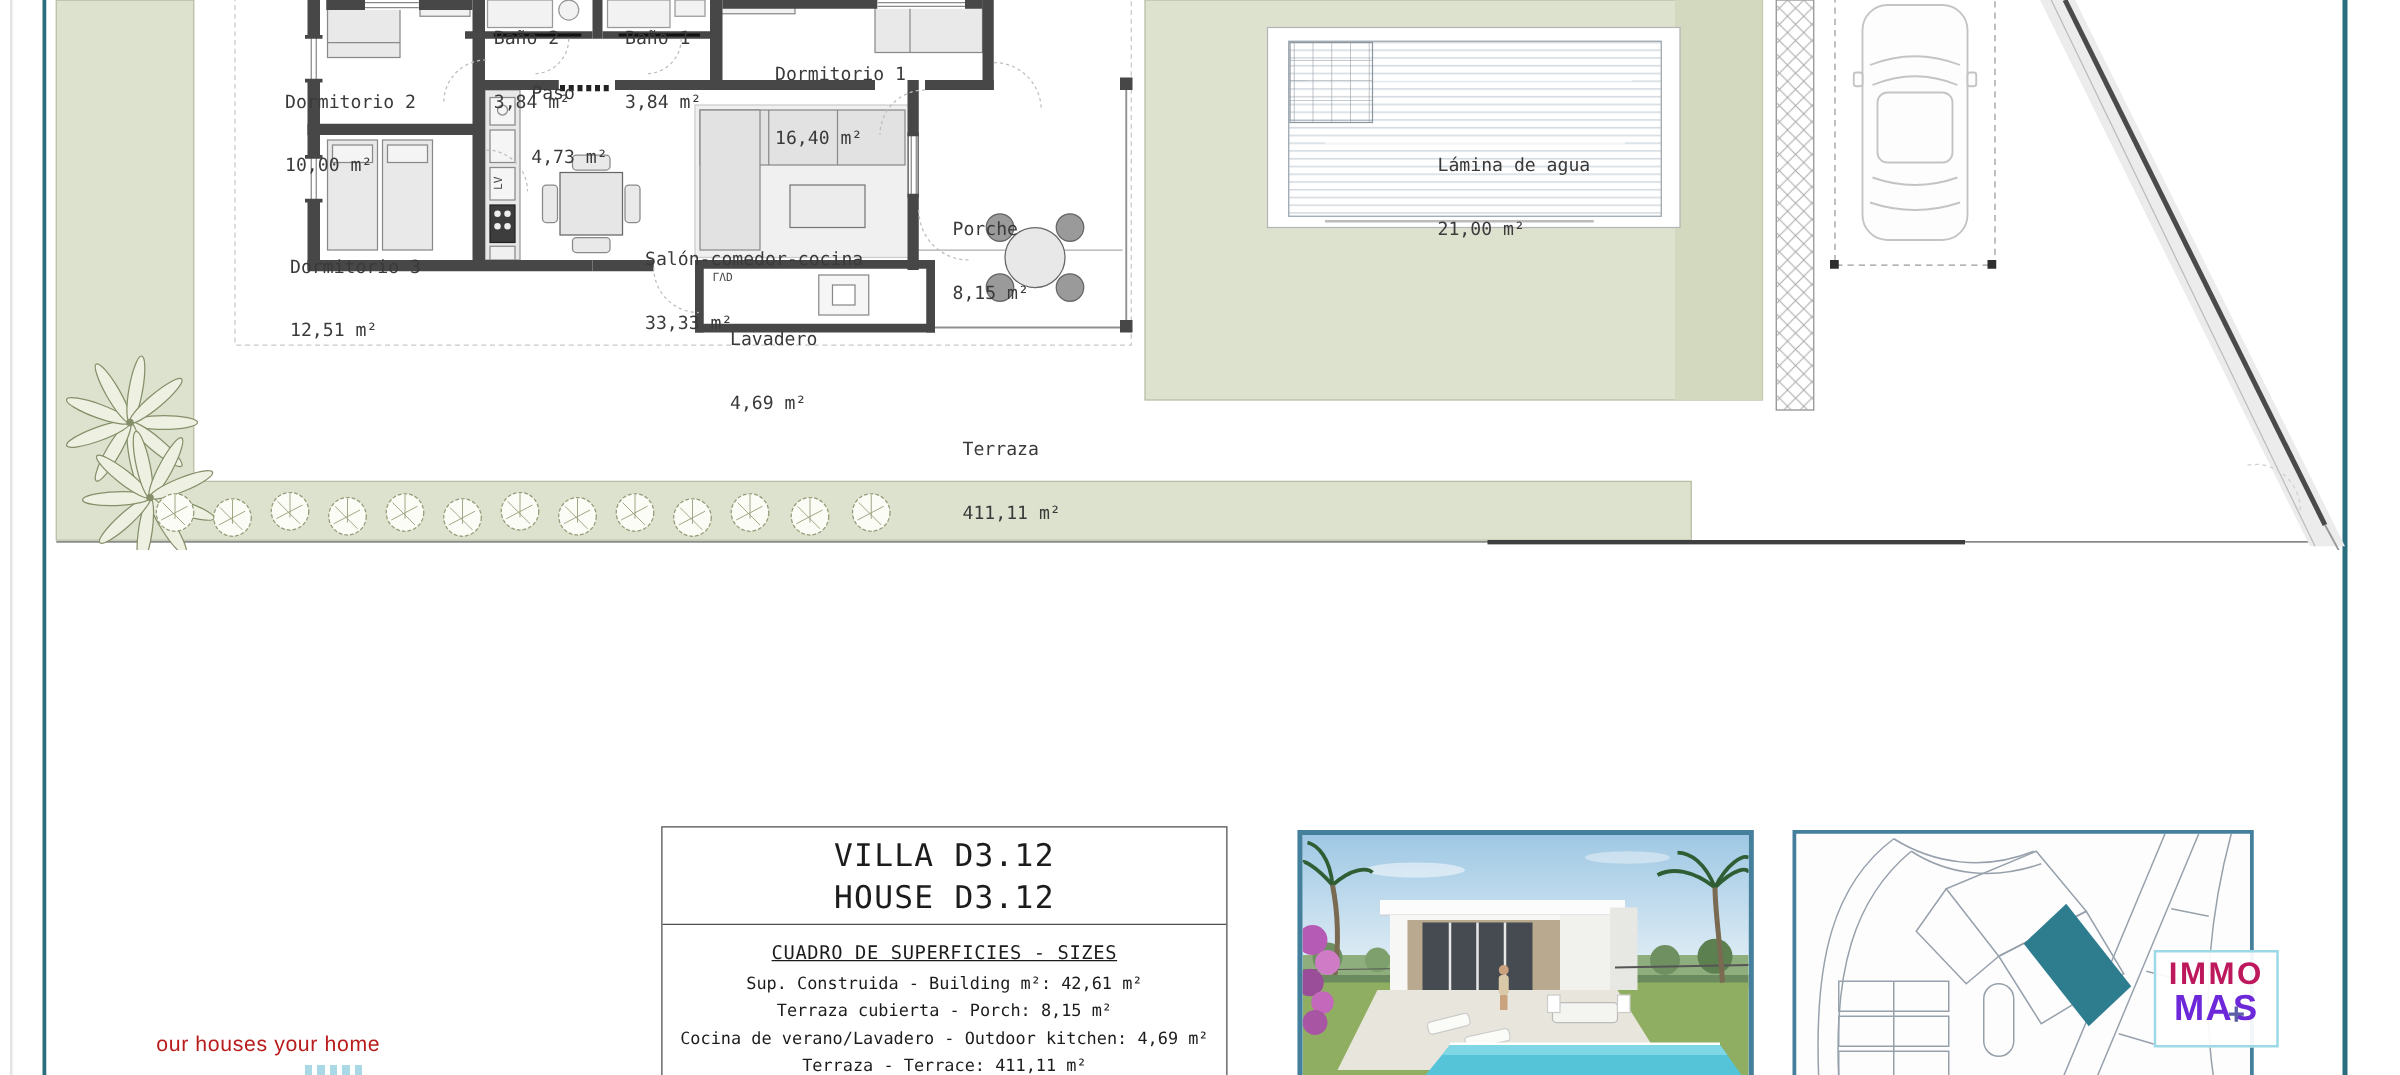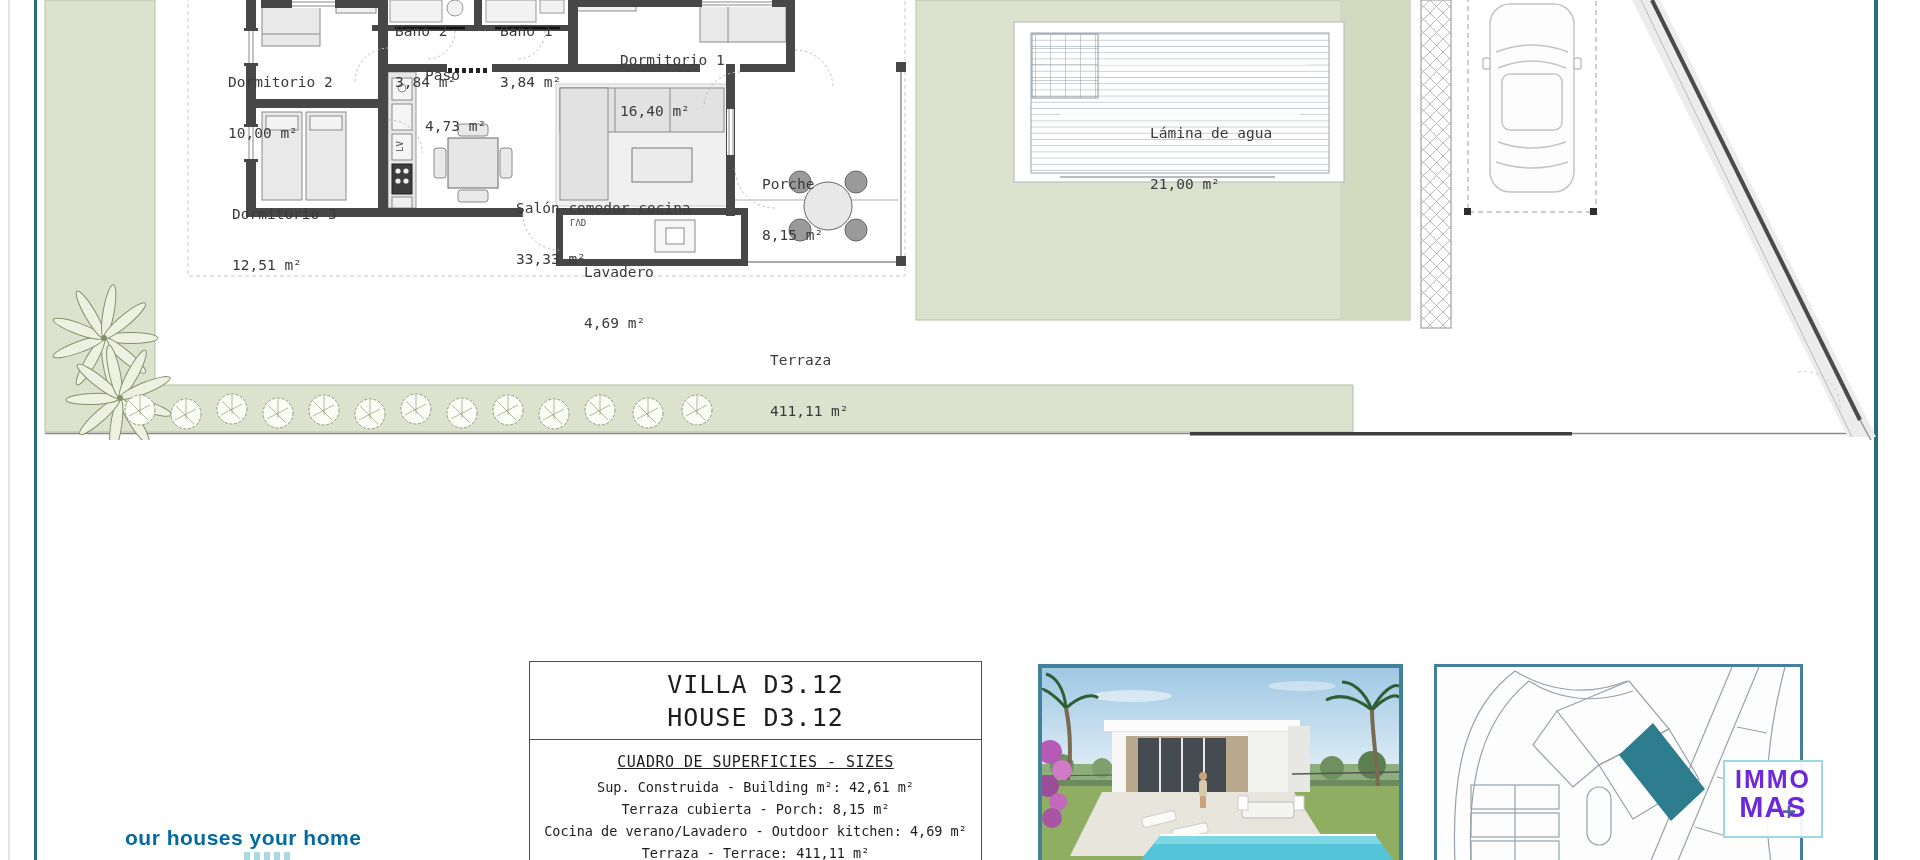--- a/index.html
+++ b/index.html
@@ -25,27 +25,27 @@
   
   .photo-box{position:absolute;left:1038px;top:664px;width:357px;height:200px;
              border:4px solid #44809c;overflow:hidden;background:#bcd9ec;}
   
   .map-box{position:absolute;left:1434px;top:664px;width:363px;height:200px;
            border:3px solid #44809c;overflow:hidden;background:#fdfdfe;}
   .logo-box{position:absolute;left:1723px;top:760px;width:96px;height:74px;
             background:rgba(255,255,255,.93);border:2px solid #9bd9e6;
             text-align:center;font-family:"Liberation Sans", sans-serif;}
   .logo-top{display:block;margin-top:4px;font-size:25px;line-height:26px;font-weight:bold;
-            letter-spacing:2px;color:#6d28d9;}
+            letter-spacing:2px;color:#be185d;}
   .logo-bottom{display:block;font-size:29px;line-height:30px;font-weight:bold;
             letter-spacing:1px;color:#6d28d9;}
   .logo-plus{position:absolute;left:57px;top:36px;font-size:24px;font-weight:bold;color:#5a5fa8;}
   
   .slogan{position:absolute;left:125px;top:826px;font-family:"Liberation Sans", sans-serif;
-          font-size:21px;color:#0369a1;letter-spacing:.5px;font-weight:bold;}
+          font-size:17px;color:#b91c1c;letter-spacing:.5px;}
   .slogan-fragment{position:absolute;left:244px;top:852px;width:48px;height:8px;
           background:repeating-linear-gradient(90deg,#a9d9e5 0 6px,#ffffff 6px 10px);}
 </style>
 </head>
 <body>
 
 <div class="page">
 
   <div class="edge-line" style="left:8px;"></div>
   <div class="teal-line" style="left:34px;"></div>

